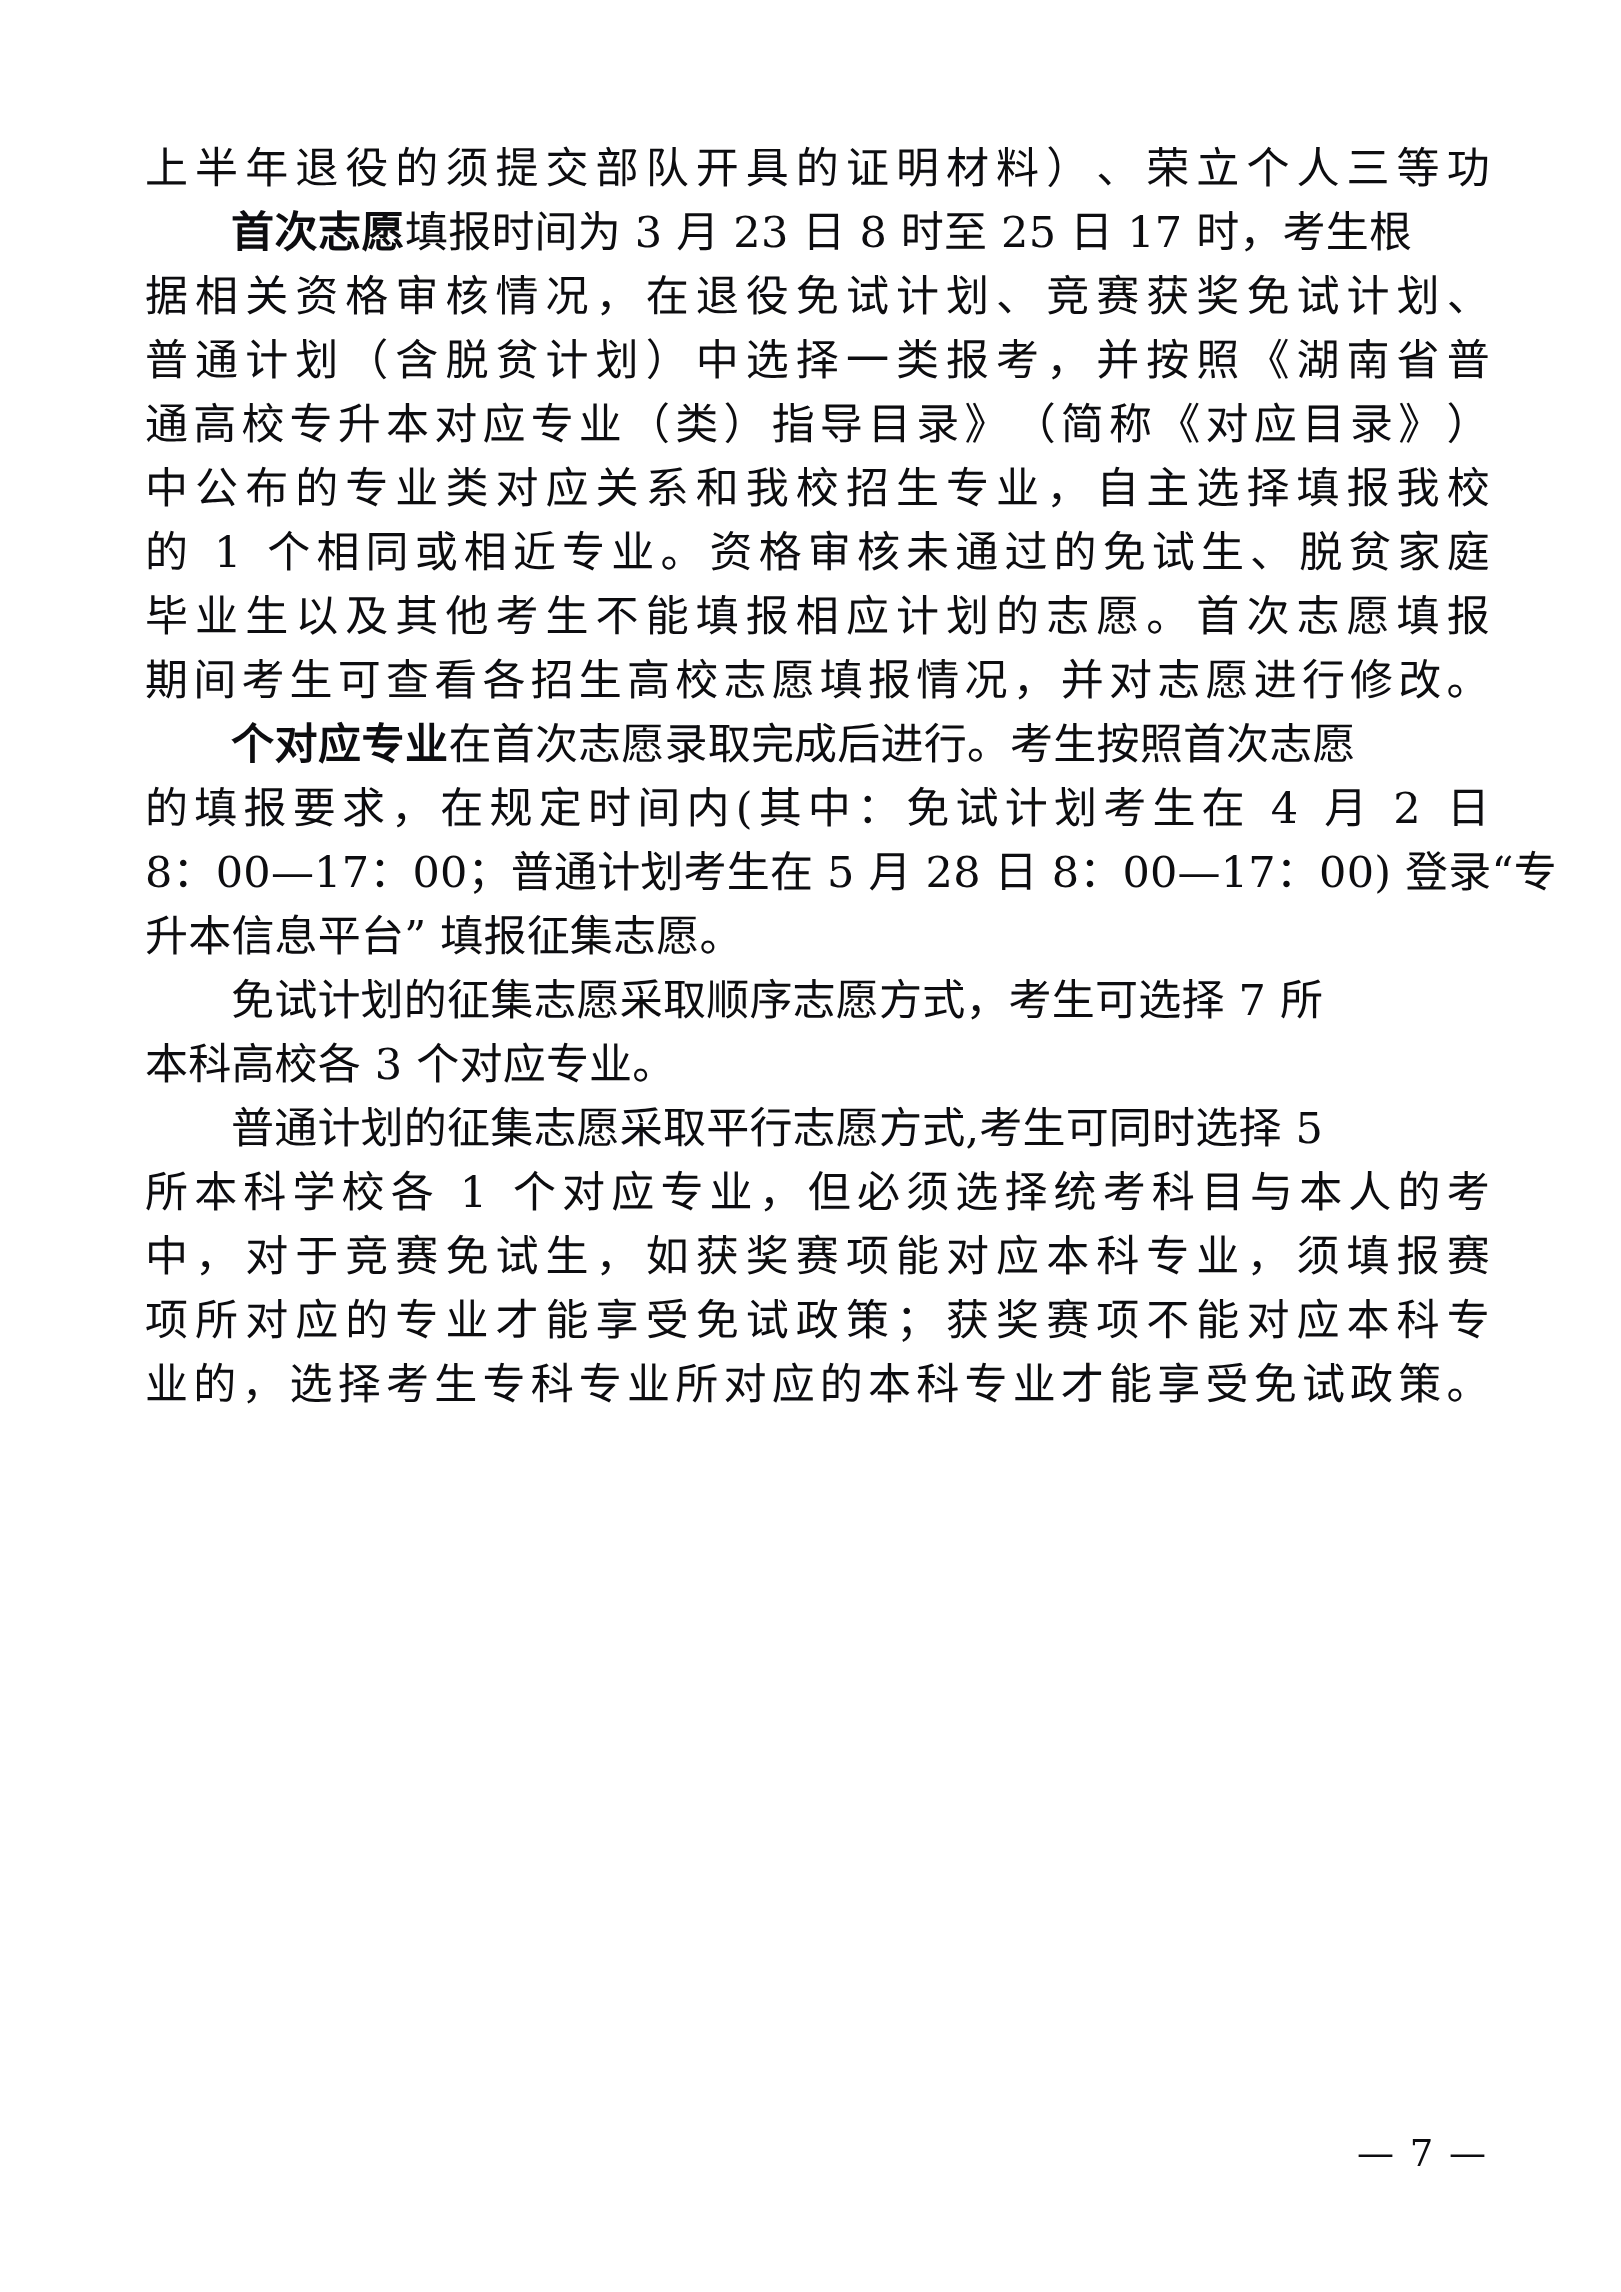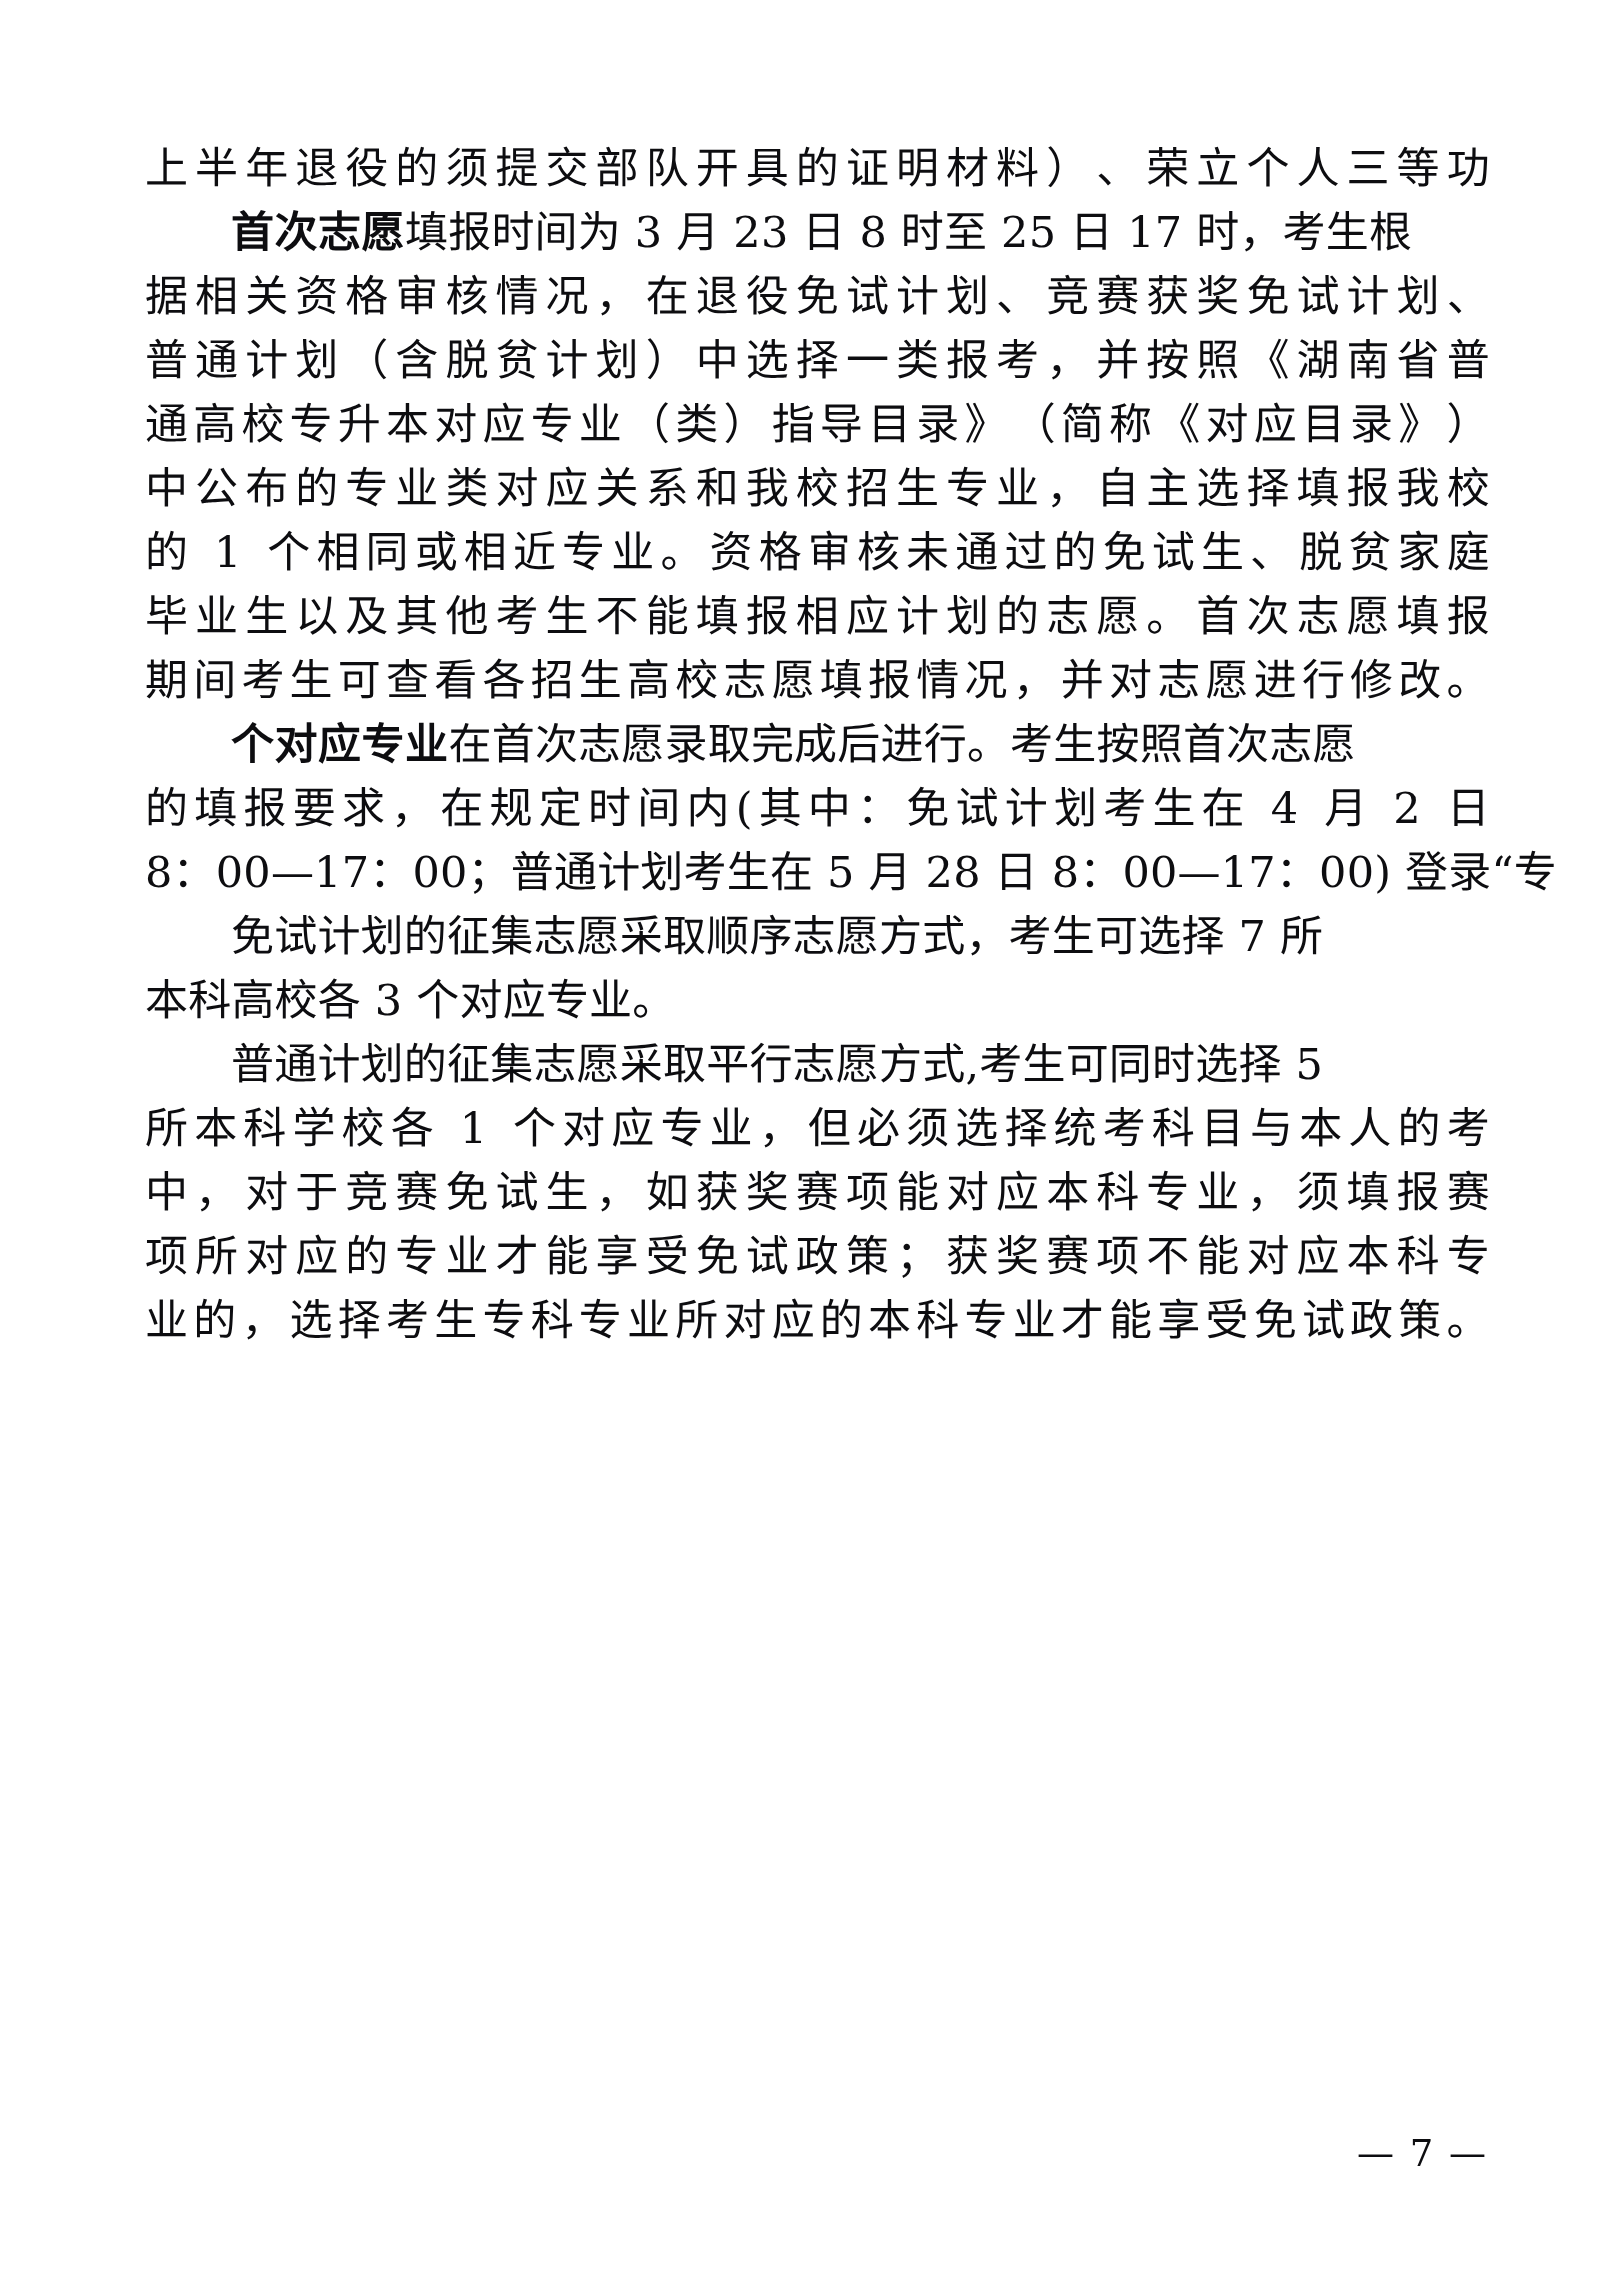--- a/index.html
+++ b/index.html
@@ -80,20 +80,21 @@
       <div class="doc-line justify"><span class="ch">据</span><span class="ch">相</span><span class="ch">关</span><span class="ch">资</span><span class="ch">格</span><span class="ch">审</span><span class="ch">核</span><span class="ch">情</span><span class="ch">况</span><span class="ch">，</span><span class="ch">在</span><span class="ch">退</span><span class="ch">役</span><span class="ch">免</span><span class="ch">试</span><span class="ch">计</span><span class="ch">划</span><span class="ch">、</span><span class="ch">竞</span><span class="ch">赛</span><span class="ch">获</span><span class="ch">奖</span><span class="ch">免</span><span class="ch">试</span><span class="ch">计</span><span class="ch">划</span><span class="ch">、</span></div>
       <div class="doc-line justify"><span class="ch">普</span><span class="ch">通</span><span class="ch">计</span><span class="ch">划</span><span class="ch">（</span><span class="ch">含</span><span class="ch">脱</span><span class="ch">贫</span><span class="ch">计</span><span class="ch">划</span><span class="ch">）</span><span class="ch">中</span><span class="ch">选</span><span class="ch">择</span><span class="ch">一</span><span class="ch">类</span><span class="ch">报</span><span class="ch">考</span><span class="ch">，</span><span class="ch">并</span><span class="ch">按</span><span class="ch">照</span><span class="ch">《</span><span class="ch">湖</span><span class="ch">南</span><span class="ch">省</span><span class="ch">普</span></div>
       <div class="doc-line justify"><span class="ch">通</span><span class="ch">高</span><span class="ch">校</span><span class="ch">专</span><span class="ch">升</span><span class="ch">本</span><span class="ch">对</span><span class="ch">应</span><span class="ch">专</span><span class="ch">业</span><span class="ch">（</span><span class="ch">类</span><span class="ch">）</span><span class="ch">指</span><span class="ch">导</span><span class="ch">目</span><span class="ch">录</span><span class="ch">》</span><span class="ch">（</span><span class="ch">简</span><span class="ch">称</span><span class="ch">《</span><span class="ch">对</span><span class="ch">应</span><span class="ch">目</span><span class="ch">录</span><span class="ch">》</span><span class="ch">）</span></div>
       <div class="doc-line justify"><span class="ch">中</span><span class="ch">公</span><span class="ch">布</span><span class="ch">的</span><span class="ch">专</span><span class="ch">业</span><span class="ch">类</span><span class="ch">对</span><span class="ch">应</span><span class="ch">关</span><span class="ch">系</span><span class="ch">和</span><span class="ch">我</span><span class="ch">校</span><span class="ch">招</span><span class="ch">生</span><span class="ch">专</span><span class="ch">业</span><span class="ch">，</span><span class="ch">自</span><span class="ch">主</span><span class="ch">选</span><span class="ch">择</span><span class="ch">填</span><span class="ch">报</span><span class="ch">我</span><span class="ch">校</span></div>
       <div class="doc-line justify"><span class="ch">的</span><span class="ch"> </span><span class="ch">1</span><span class="ch"> </span><span class="ch">个</span><span class="ch">相</span><span class="ch">同</span><span class="ch">或</span><span class="ch">相</span><span class="ch">近</span><span class="ch">专</span><span class="ch">业</span><span class="ch">。</span><span class="ch">资</span><span class="ch">格</span><span class="ch">审</span><span class="ch">核</span><span class="ch">未</span><span class="ch">通</span><span class="ch">过</span><span class="ch">的</span><span class="ch">免</span><span class="ch">试</span><span class="ch">生</span><span class="ch">、</span><span class="ch">脱</span><span class="ch">贫</span><span class="ch">家</span><span class="ch">庭</span></div>
       <div class="doc-line justify"><span class="ch">毕</span><span class="ch">业</span><span class="ch">生</span><span class="ch">以</span><span class="ch">及</span><span class="ch">其</span><span class="ch">他</span><span class="ch">考</span><span class="ch">生</span><span class="ch">不</span><span class="ch">能</span><span class="ch">填</span><span class="ch">报</span><span class="ch">相</span><span class="ch">应</span><span class="ch">计</span><span class="ch">划</span><span class="ch">的</span><span class="ch">志</span><span class="ch">愿</span><span class="ch">。</span><span class="ch">首</span><span class="ch">次</span><span class="ch">志</span><span class="ch">愿</span><span class="ch">填</span><span class="ch">报</span></div>
       <div class="doc-line justify"><span class="ch">期</span><span class="ch">间</span><span class="ch">考</span><span class="ch">生</span><span class="ch">可</span><span class="ch">查</span><span class="ch">看</span><span class="ch">各</span><span class="ch">招</span><span class="ch">生</span><span class="ch">高</span><span class="ch">校</span><span class="ch">志</span><span class="ch">愿</span><span class="ch">填</span><span class="ch">报</span><span class="ch">情</span><span class="ch">况</span><span class="ch">，</span><span class="ch">并</span><span class="ch">对</span><span class="ch">志</span><span class="ch">愿</span><span class="ch">进</span><span class="ch">行</span><span class="ch">修</span><span class="ch">改</span><span class="ch">。</span></div>
       <div class="doc-line indent"><span class="bold-run">个对应专业</span>在首次志愿录取完成后进行。考生按照首次志愿</div>
       <div class="doc-line justify"><span class="ch">的</span><span class="ch">填</span><span class="ch">报</span><span class="ch">要</span><span class="ch">求</span><span class="ch">，</span><span class="ch">在</span><span class="ch">规</span><span class="ch">定</span><span class="ch">时</span><span class="ch">间</span><span class="ch">内</span><span class="ch">(</span><span class="ch">其</span><span class="ch">中</span><span class="ch">：</span><span class="ch">免</span><span class="ch">试</span><span class="ch">计</span><span class="ch">划</span><span class="ch">考</span><span class="ch">生</span><span class="ch">在</span><span class="ch"> </span><span class="ch">4</span><span class="ch"> </span><span class="ch">月</span><span class="ch"> </span><span class="ch">2</span><span class="ch"> </span><span class="ch">日</span></div>
       <div class="doc-line justify"><span class="ch">8</span><span class="ch">：</span><span class="ch">0</span><span class="ch">0</span><span class="ch">—</span><span class="ch">1</span><span class="ch">7</span><span class="ch">：</span><span class="ch">0</span><span class="ch">0</span><span class="ch">；</span><span class="ch">普</span><span class="ch">通</span><span class="ch">计</span><span class="ch">划</span><span class="ch">考</span><span class="ch">生</span><span class="ch">在</span><span class="ch"> </span><span class="ch">5</span><span class="ch"> </span><span class="ch">月</span><span class="ch"> </span><span class="ch">2</span><span class="ch">8</span><span class="ch"> </span><span class="ch">日</span><span class="ch"> </span><span class="ch">8</span><span class="ch">：</span><span class="ch">0</span><span class="ch">0</span><span class="ch">—</span><span class="ch">1</span><span class="ch">7</span><span class="ch">：</span><span class="ch">0</span><span class="ch">0</span><span class="ch">)</span><span class="ch"> </span><span class="ch">登</span><span class="ch">录</span><span class="ch">“</span><span class="ch">专</span></div>
+      <div class="doc-line">升本信息平台” 填报征集志愿。</div>
       <div class="doc-line indent">免试计划的征集志愿采取顺序志愿方式，考生可选择 7 所</div>
       <div class="doc-line">本科高校各 3 个对应专业。</div>
       <div class="doc-line indent">普通计划的征集志愿采取平行志愿方式,考生可同时选择 5</div>
       <div class="doc-line justify"><span class="ch">所</span><span class="ch">本</span><span class="ch">科</span><span class="ch">学</span><span class="ch">校</span><span class="ch">各</span><span class="ch"> </span><span class="ch">1</span><span class="ch"> </span><span class="ch">个</span><span class="ch">对</span><span class="ch">应</span><span class="ch">专</span><span class="ch">业</span><span class="ch">，</span><span class="ch">但</span><span class="ch">必</span><span class="ch">须</span><span class="ch">选</span><span class="ch">择</span><span class="ch">统</span><span class="ch">考</span><span class="ch">科</span><span class="ch">目</span><span class="ch">与</span><span class="ch">本</span><span class="ch">人</span><span class="ch">的</span><span class="ch">考</span></div>
       <div class="doc-line justify"><span class="ch">中</span><span class="ch">，</span><span class="ch">对</span><span class="ch">于</span><span class="ch">竞</span><span class="ch">赛</span><span class="ch">免</span><span class="ch">试</span><span class="ch">生</span><span class="ch">，</span><span class="ch">如</span><span class="ch">获</span><span class="ch">奖</span><span class="ch">赛</span><span class="ch">项</span><span class="ch">能</span><span class="ch">对</span><span class="ch">应</span><span class="ch">本</span><span class="ch">科</span><span class="ch">专</span><span class="ch">业</span><span class="ch">，</span><span class="ch">须</span><span class="ch">填</span><span class="ch">报</span><span class="ch">赛</span></div>
       <div class="doc-line justify"><span class="ch">项</span><span class="ch">所</span><span class="ch">对</span><span class="ch">应</span><span class="ch">的</span><span class="ch">专</span><span class="ch">业</span><span class="ch">才</span><span class="ch">能</span><span class="ch">享</span><span class="ch">受</span><span class="ch">免</span><span class="ch">试</span><span class="ch">政</span><span class="ch">策</span><span class="ch">；</span><span class="ch">获</span><span class="ch">奖</span><span class="ch">赛</span><span class="ch">项</span><span class="ch">不</span><span class="ch">能</span><span class="ch">对</span><span class="ch">应</span><span class="ch">本</span><span class="ch">科</span><span class="ch">专</span></div>
       <div class="doc-line justify"><span class="ch">业</span><span class="ch">的</span><span class="ch">，</span><span class="ch">选</span><span class="ch">择</span><span class="ch">考</span><span class="ch">生</span><span class="ch">专</span><span class="ch">科</span><span class="ch">专</span><span class="ch">业</span><span class="ch">所</span><span class="ch">对</span><span class="ch">应</span><span class="ch">的</span><span class="ch">本</span><span class="ch">科</span><span class="ch">专</span><span class="ch">业</span><span class="ch">才</span><span class="ch">能</span><span class="ch">享</span><span class="ch">受</span><span class="ch">免</span><span class="ch">试</span><span class="ch">政</span><span class="ch">策</span><span class="ch">。</span></div>
     </div>
 
   <div class="page-number">— 7 —</div>

